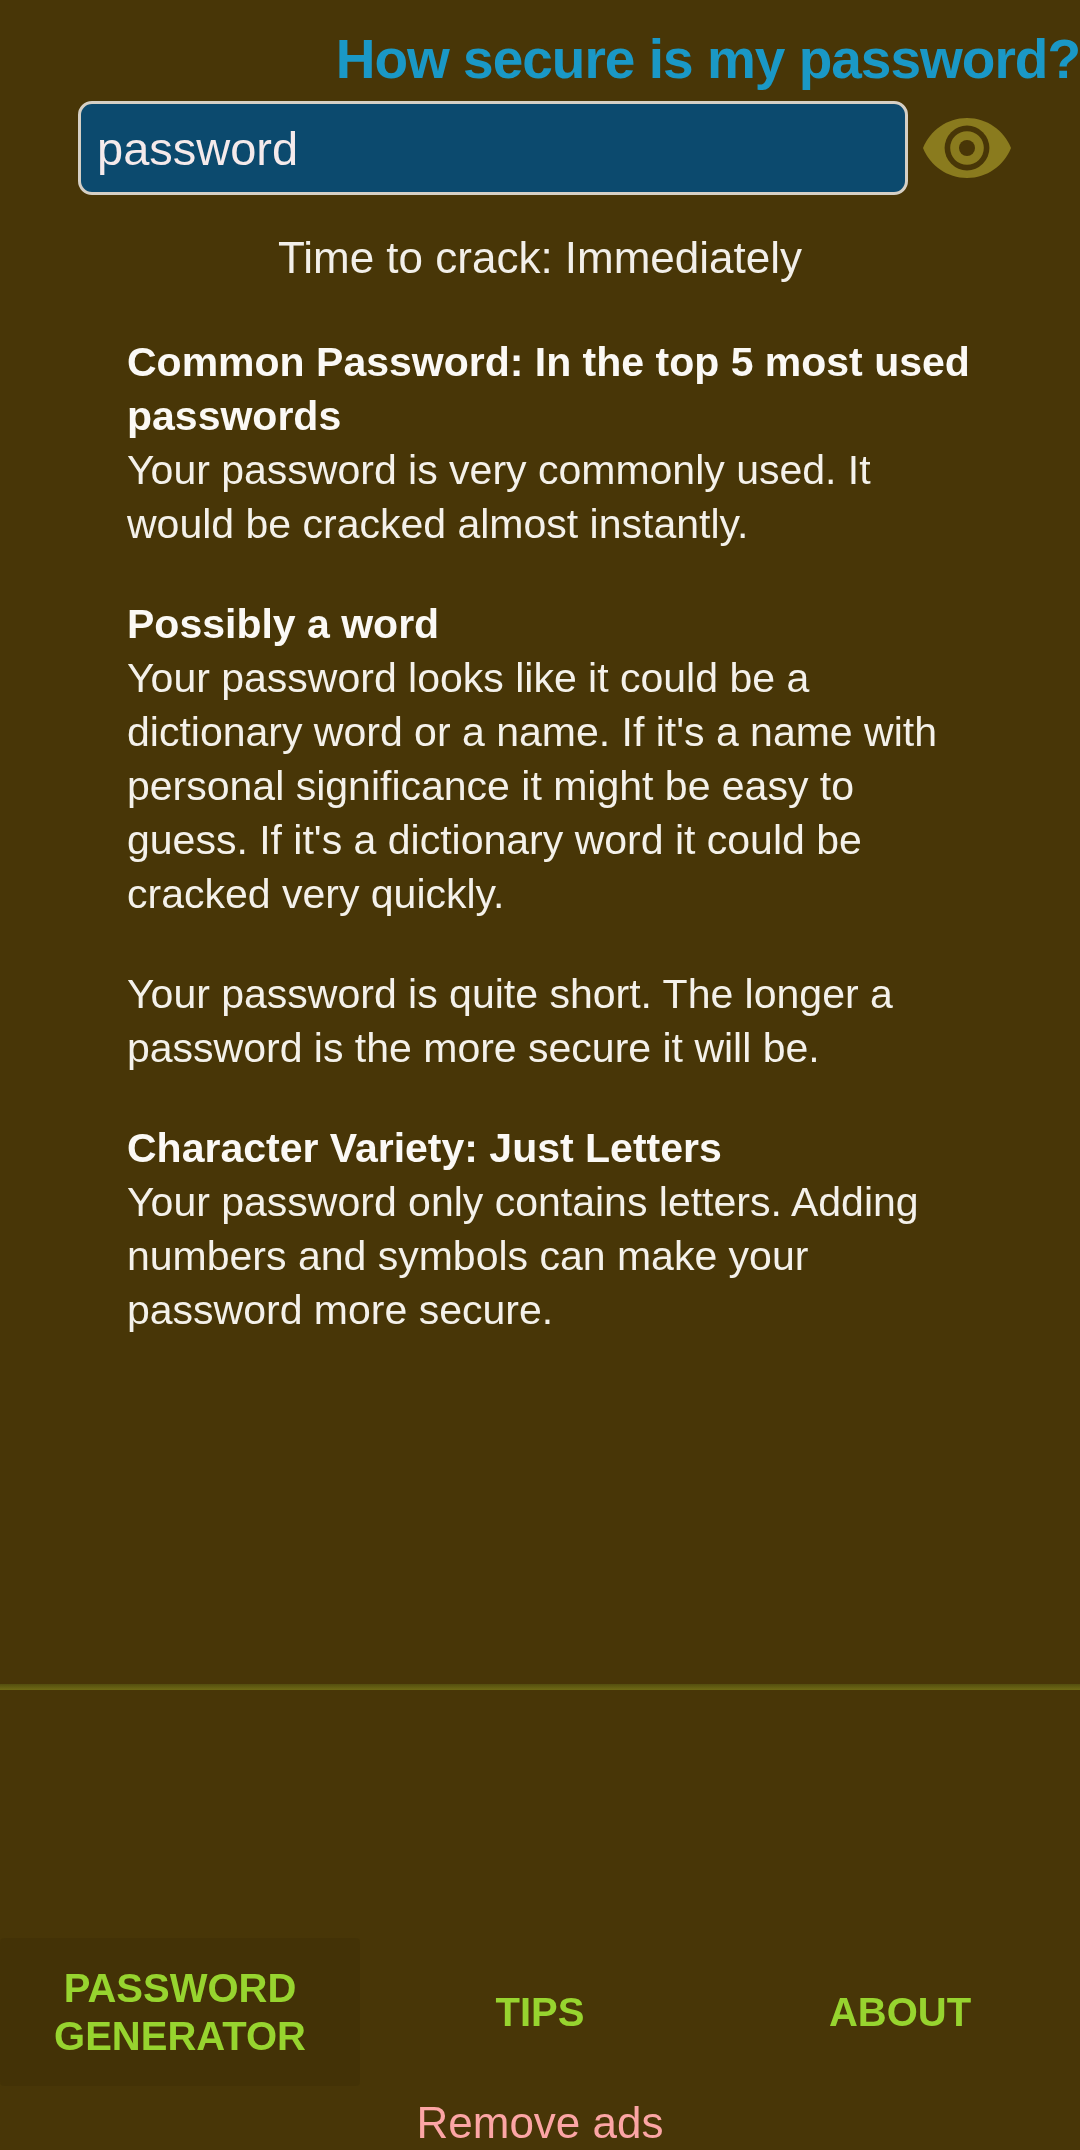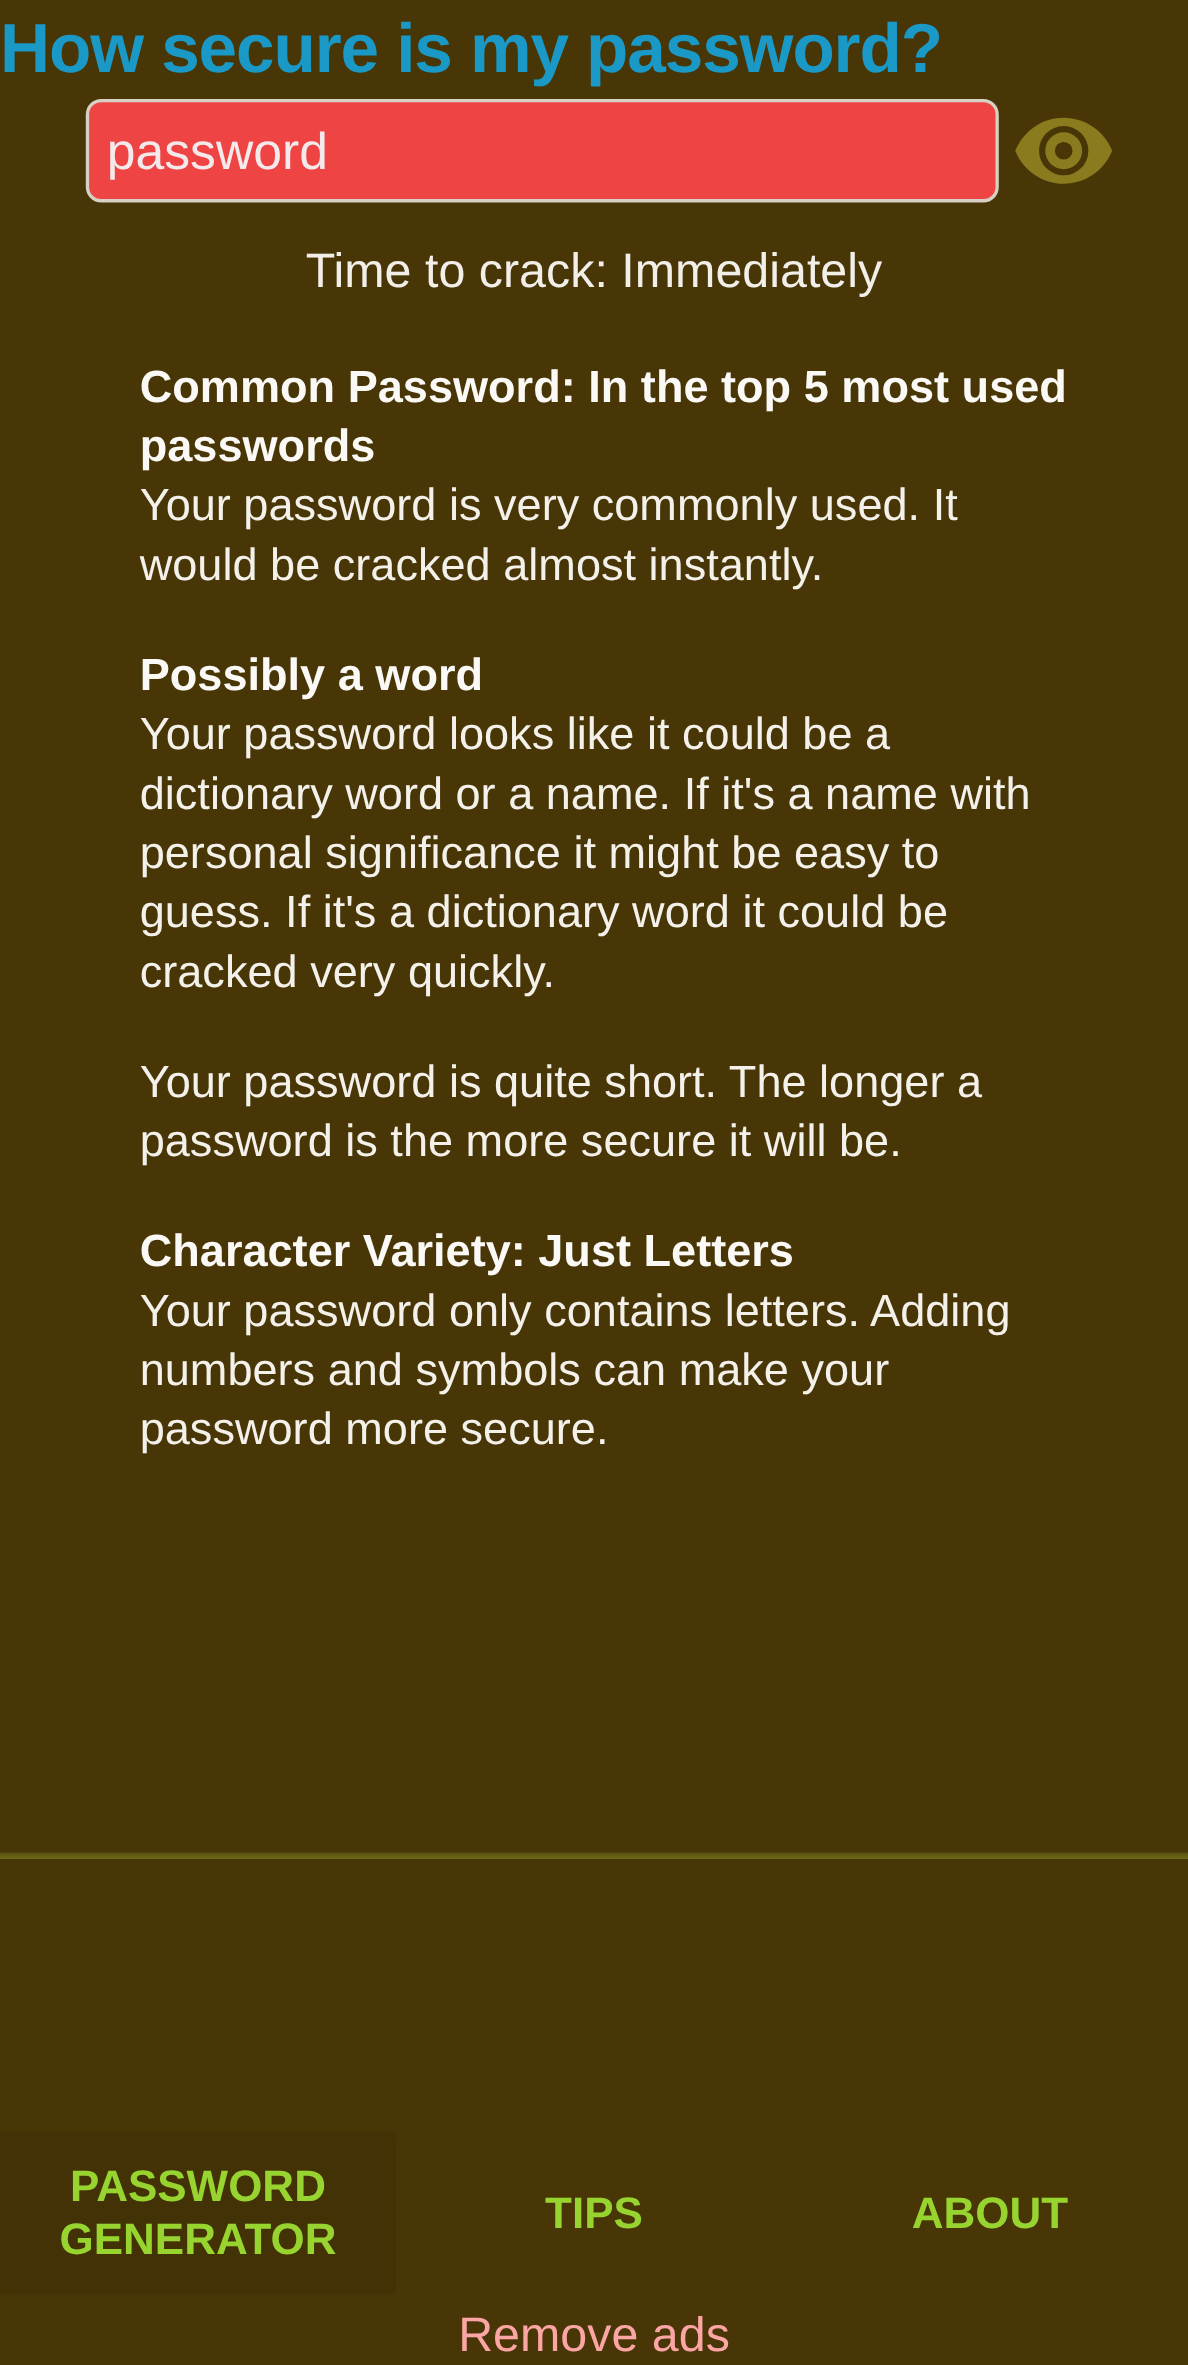--- a/index.html
+++ b/index.html
@@ -6,23 +6,23 @@
   body {
     width: 1080px;
     height: 2150px;
     background: #483607;
     font-family: "Liberation Sans", sans-serif;
     position: relative;
     overflow: hidden;
   }
   .app-title {
     margin: 0;
-    padding-top: 8px;
-    text-align: left;
-    font-size: 63px;
+    padding-top: 27px;
+    text-align: right;
+    font-size: 55px;
     font-weight: bold;
     letter-spacing: -1px;
     color: #1a98c6;
   }
   .form-label {
     margin-top: 26px;
     text-align: center;
     font-size: 44px;
     color: #f2efe9;
   }
@@ -30,21 +30,21 @@
     display: flex;
     align-items: center;
     margin-top: 8px;
     padding-left: 78px;
     height: 98px;
   }
   .password-input {
     box-sizing: border-box;
     width: 830px;
     height: 94px;
-    background: #ef4444;
+    background: #0c4a6e;
     border: 3px solid #d6d0c5;
     border-radius: 14px;
     color: #f5eaeb;
     font-size: 47px;
     font-family: "Liberation Sans", sans-serif;
     padding: 0 16px;
     outline: none;
   }
   .eye-btn {
     background: none;

